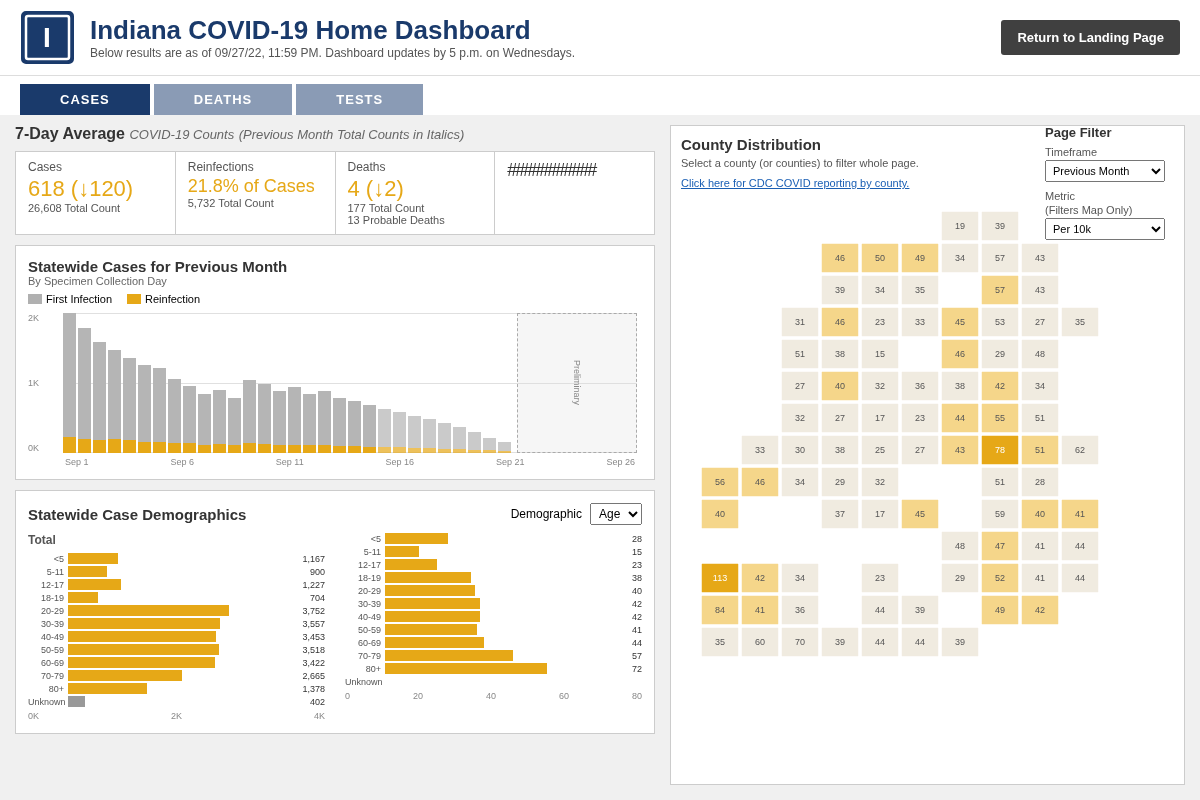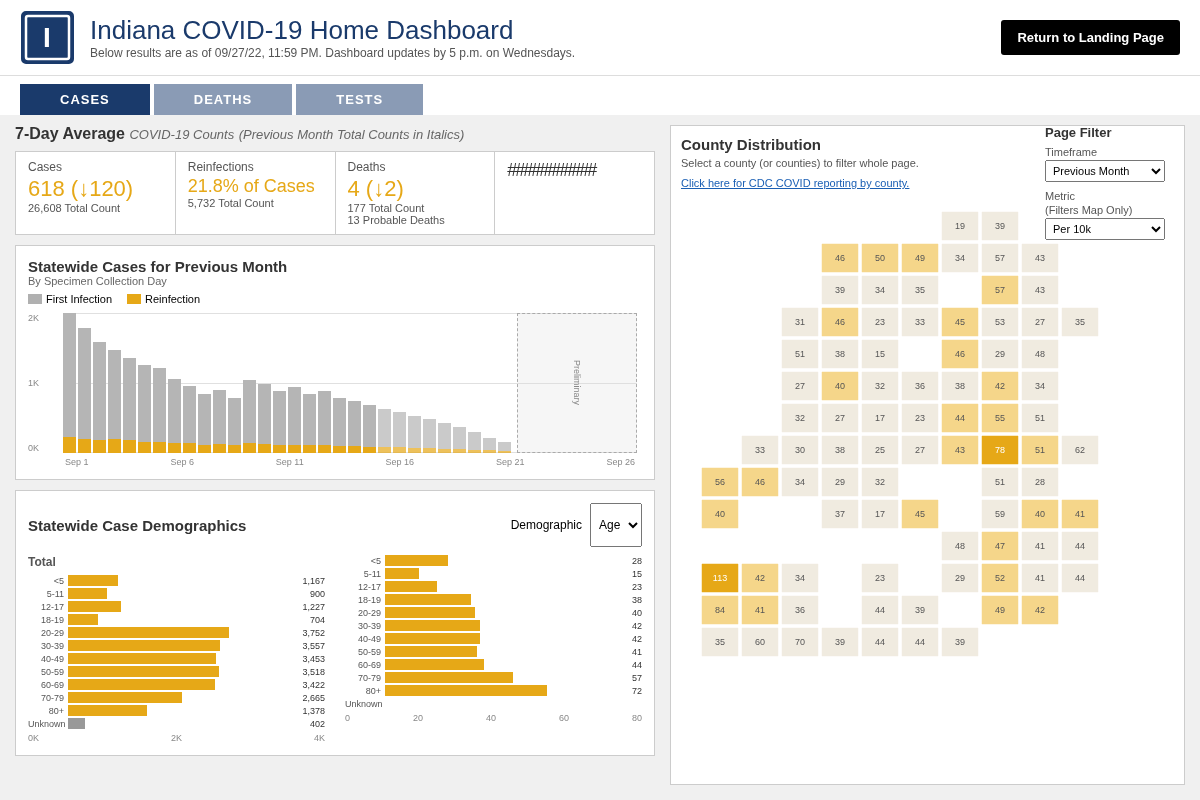--- a/index.html
+++ b/index.html
@@ -3,23 +3,23 @@
   <meta charset="utf-8">
   <style>
     * { box-sizing: border-box; margin: 0; padding: 0; }
     body { font-family: Arial, sans-serif; background: #2a2a2a; display: flex; justify-content: center; align-items: center; min-height: 100vh; }
     .dashboard { width: 1200px; height: 800px; background: #f0f0f0; overflow: hidden; position: relative; }
     
     
     .header { background: white; padding: 10px 20px; display: flex; align-items: center; justify-content: space-between; border-bottom: 1px solid #ddd; }
     .header-left { display: flex; align-items: center; gap: 15px; }
     .logo { width: 55px; height: 55px; }
-    .header-text h1 { font-size: 26px; color: #1a3a6b; font-weight: normal; }
+    .header-text h1 { font-size: 26px; color: #1a3a6b; font-weight: bold; }
     .header-text p { font-size: 12px; color: #555; }
-    .return-btn { background: #000000; color: white; border: none; padding: 10px 16px; font-size: 13px; font-weight: bold; cursor: pointer; border-radius: 3px; }
+    .return-btn { background: #404040; color: white; border: none; padding: 10px 16px; font-size: 13px; font-weight: bold; cursor: pointer; border-radius: 3px; }
     
     
     .nav-tabs { display: flex; padding: 8px 20px 0; background: white; }
     .nav-tab { padding: 8px 40px; font-weight: bold; font-size: 13px; cursor: pointer; letter-spacing: 1px; }
     .nav-tab.active { background: #1a3a6b; color: white; }
     .nav-tab:not(.active) { background: #8a9bb5; color: white; margin-left: 4px; }
     
     
     .main-content { display: flex; padding: 10px 15px; gap: 15px; height: calc(800px - 120px); }
     .left-panel { flex: 0 0 640px; overflow-y: auto; }
@@ -48,21 +48,21 @@
     .legend-item { display: flex; align-items: center; gap: 4px; }
     .legend-box { width: 14px; height: 10px; }
     .legend-box.gray { background: #b0b0b0; }
     .legend-box.orange { background: #e6a817; }
     
     
     .demo-section { background: white; border: 1px solid #ccc; padding: 12px; }
     .demo-header { display: flex; justify-content: space-between; align-items: center; margin-bottom: 8px; gap: 48px; }
     .demo-header h3 { font-size: 15px; color: #333; }
     .demo-filter { display: flex; align-items: center; gap: 8px; font-size: 12px; }
-    .demo-filter select { font-size: 12px; padding: 13px 4px; }
+    .demo-filter select { font-size: 12px; padding: 2px 4px; }
     .demo-charts { display: flex; gap: 20px; }
     .demo-chart { flex: 1; }
     .demo-chart h4 { font-size: 12px; color: #555; margin-bottom: 6px; }
     .demo-bars { font-size: 9px; }
     .demo-bar-row { display: flex; align-items: center; margin-bottom: 2px; }
     .demo-bar-label { width: 40px; text-align: right; padding-right: 4px; color: #555; font-size: 9px; }
     .demo-bar-container { flex: 1; position: relative; height: 11px; }
     .demo-bar-gray { height: 11px; background: #999; display: inline-block; }
     .demo-bar-orange { height: 11px; background: #e6a817; display: inline-block; }
     .demo-bar-value { font-size: 9px; color: #333; margin-left: 3px; }

